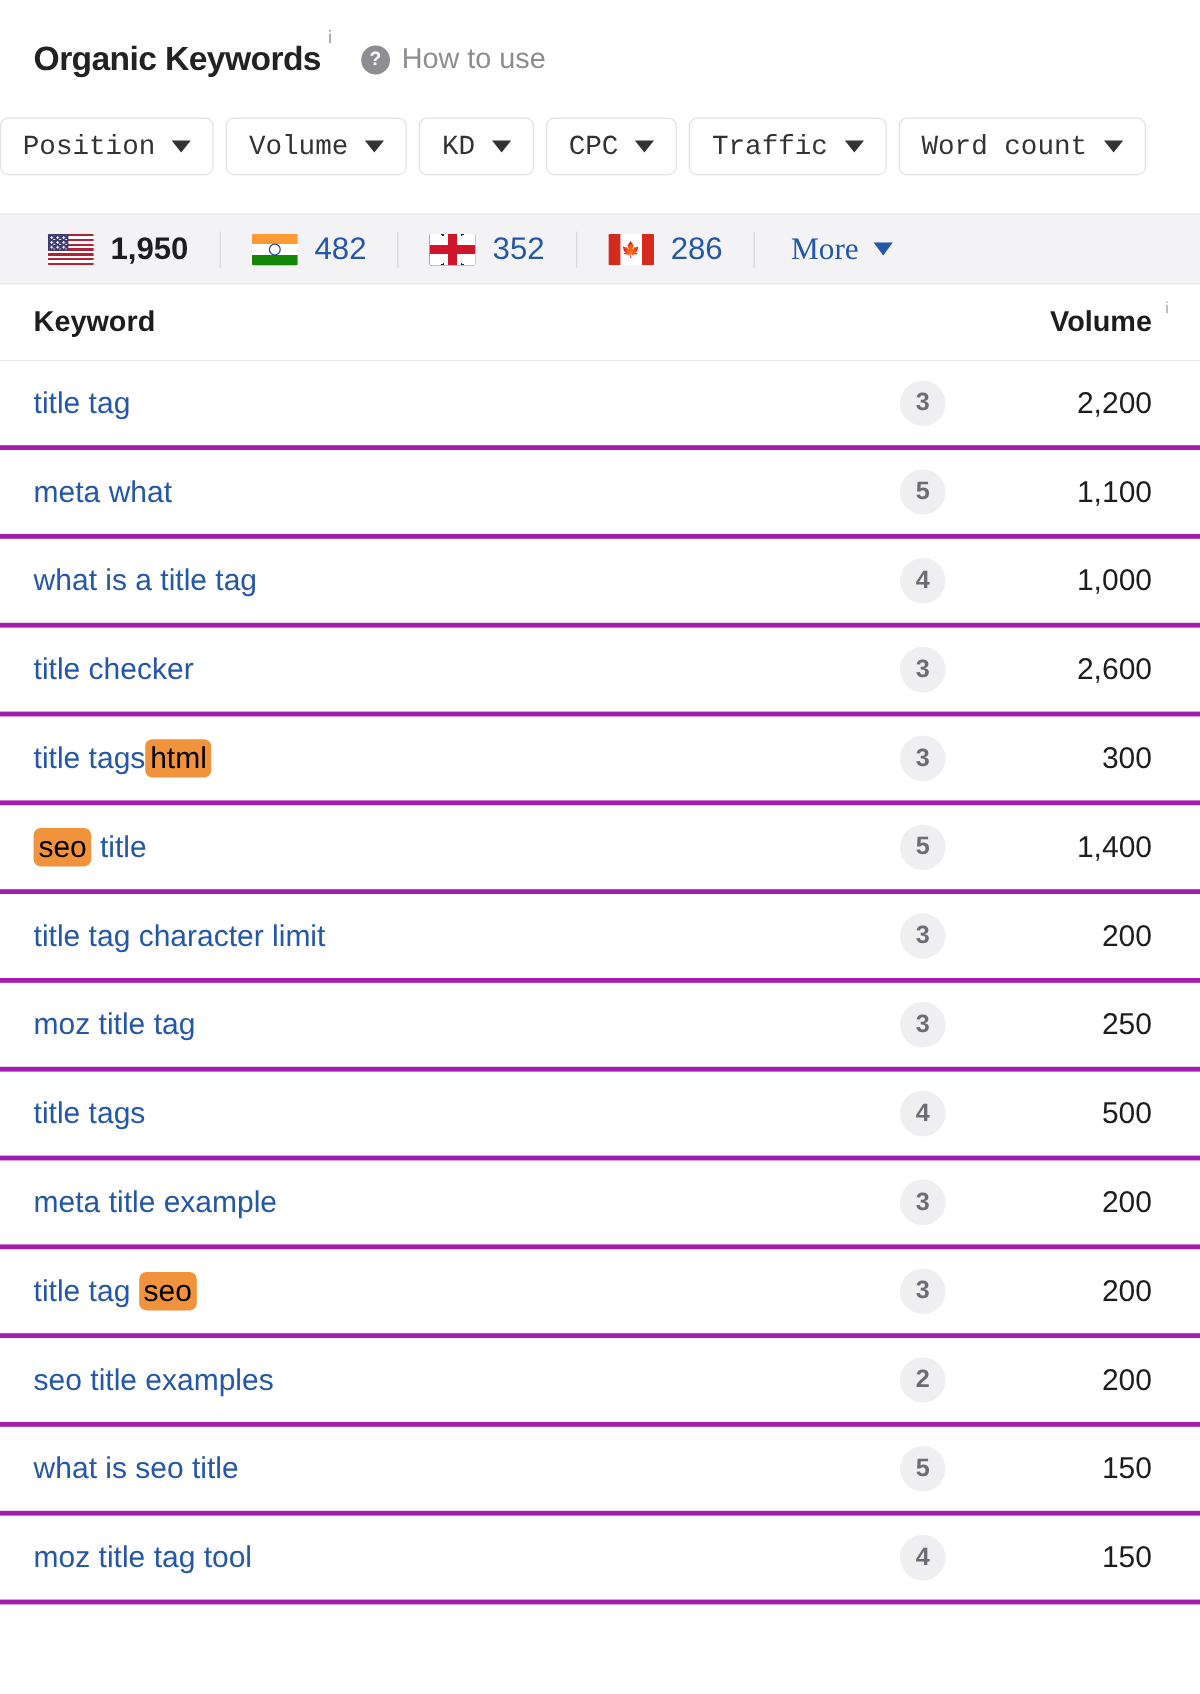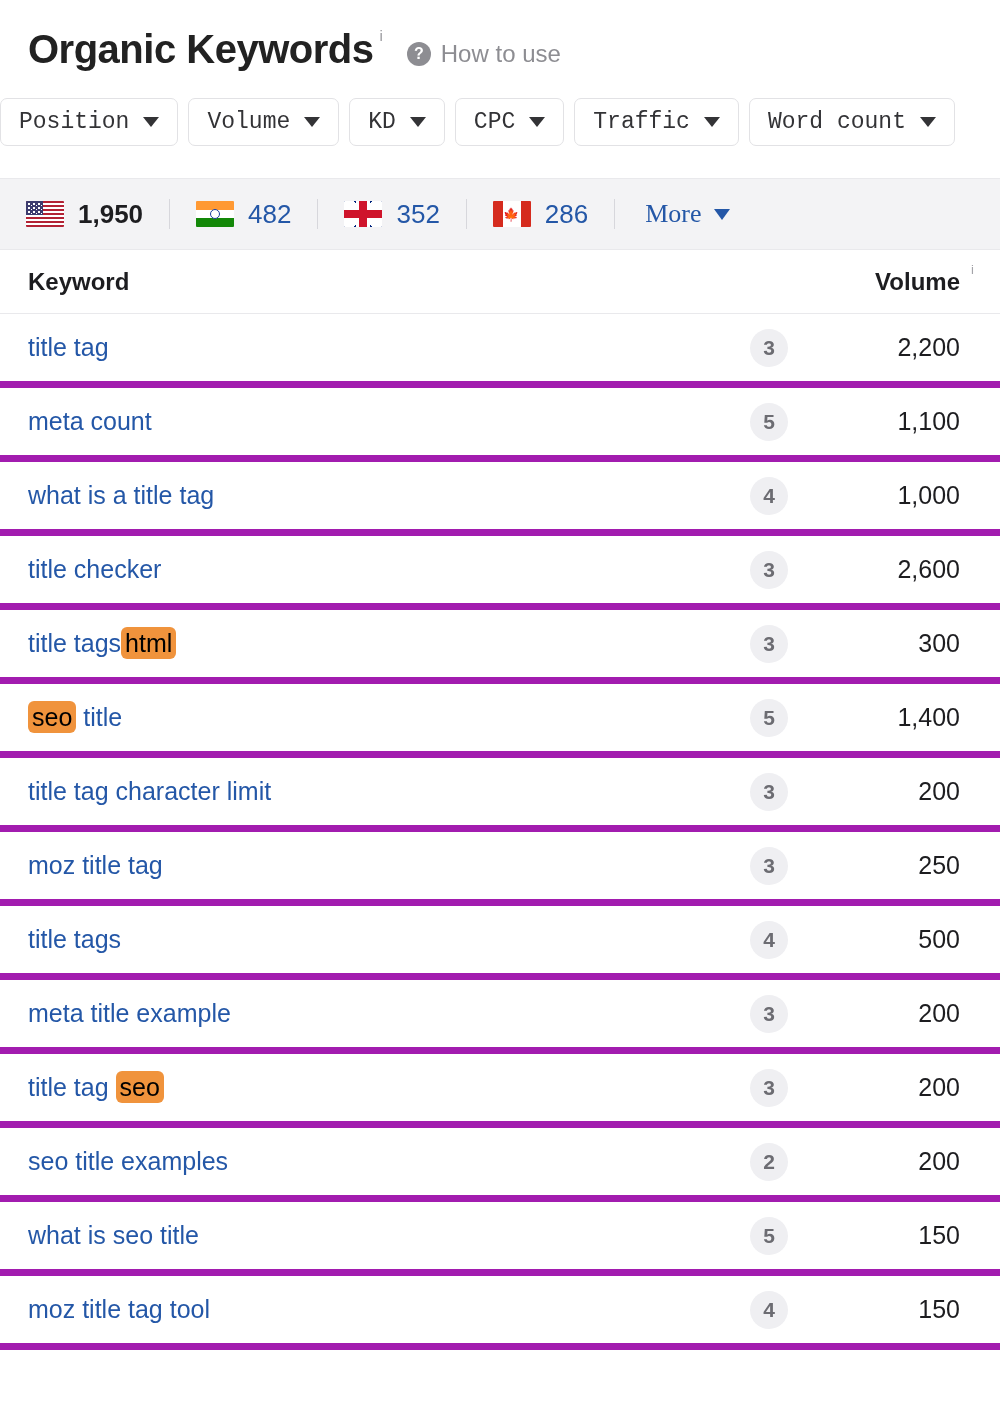--- a/index.html
+++ b/index.html
@@ -21,21 +21,21 @@
   }
 
   
   .title-row {
     display: flex;
     align-items: baseline;
     padding: 26px 0 0 28px;
     height: 84px;
   }
   .page-title {
-    font-size: 40px;
+    font-size: 28px;
     font-weight: bold;
     color: #222222;
     letter-spacing: -0.5px;
     line-height: 46px;
   }
   .sup-i {
     font-size: 15px;
     color: #9a9a9e;
     margin-left: 6px;
     position: relative;
@@ -98,27 +98,27 @@
     width: 0; height: 0;
     border-left: 8px solid transparent;
     border-right: 8px solid transparent;
     border-top: 10px solid #333336;
     flex: none;
   }
 
   
   .country-bar {
     margin-top: 28px;
-    height: 72px;
+    height: 59px;
     background: #f3f3f5;
     border-top: 1px solid #e9e9ec;
     border-bottom: 1px solid #e9e9ec;
     display: flex;
     align-items: center;
-    padding-left: 26px;
+    padding-left: 40px;
   }
   .country-item {
     display: flex;
     align-items: center;
     gap: 14px;
     cursor: pointer;
   }
   .country-count {
     font-size: 26px;
     color: #2457a7;
@@ -265,21 +265,21 @@
     position: absolute;
     top: -6px;
     right: 0;
   }
 
   .trow {
     display: flex;
     align-items: center;
     height: 74px;
     padding: 0 26px 0 28px;
-    border-bottom: 7px solid #a21caf;
+    border-bottom: 4px solid #a21caf;
     justify-content: flex-end;
   }
   .kw-cell {
     flex: 1;
     font-size: 25px;
     color: #2457a7;
     cursor: pointer;
     white-space: nowrap;
   }
   .hl {
@@ -391,21 +391,21 @@
     </div>
     <div id="rows-container">
         <div class="trow">
           <div class="kw-cell"><span>title tag</span></div>
           <div class="pos-cell">
             <span class="pos-badge">3</span>
           </div>
           <div class="vol-cell">2,200</div>
         </div>
         <div class="trow">
-          <div class="kw-cell"><span>meta count</span></div>
+          <div class="kw-cell"><span>meta what</span></div>
           <div class="pos-cell">
             <span class="pos-badge">5</span>
           </div>
           <div class="vol-cell">1,100</div>
         </div>
         <div class="trow">
           <div class="kw-cell"><span>what is a title tag</span></div>
           <div class="pos-cell">
             <span class="pos-badge">4</span>
           </div>

